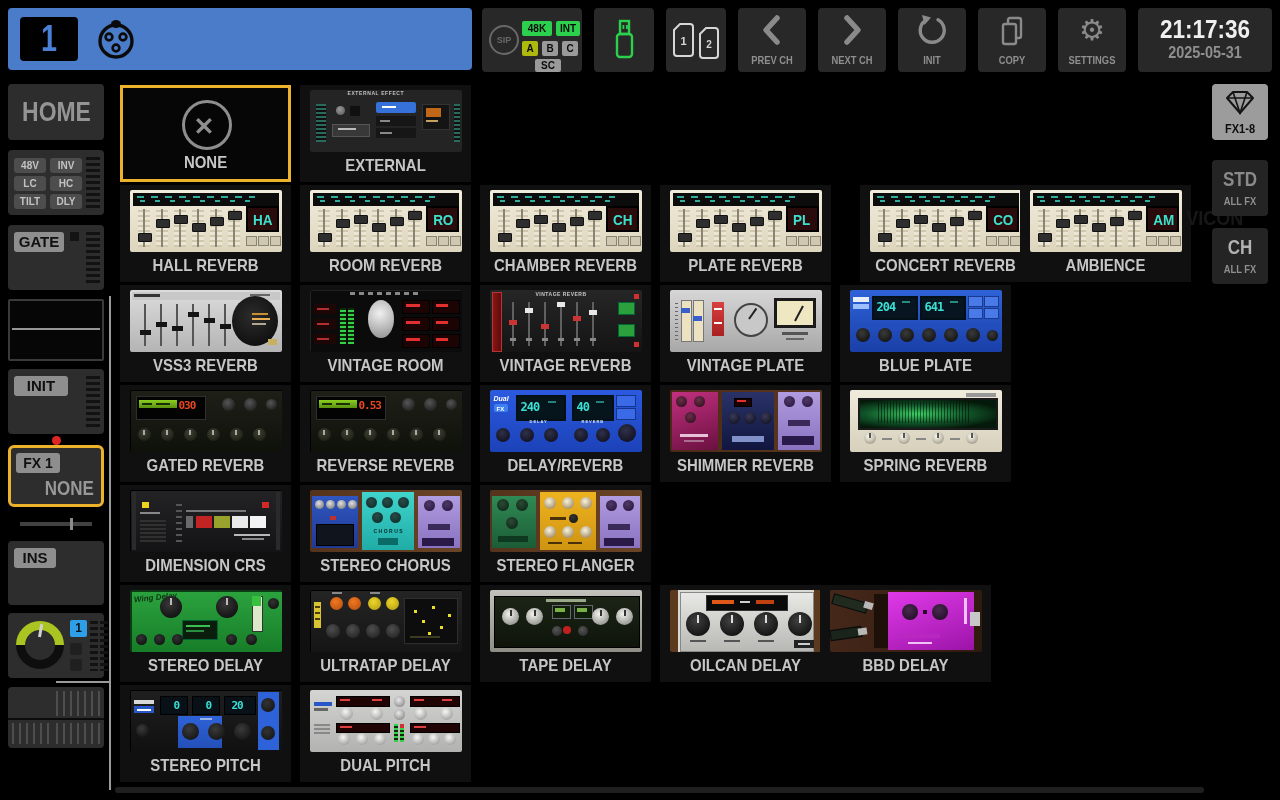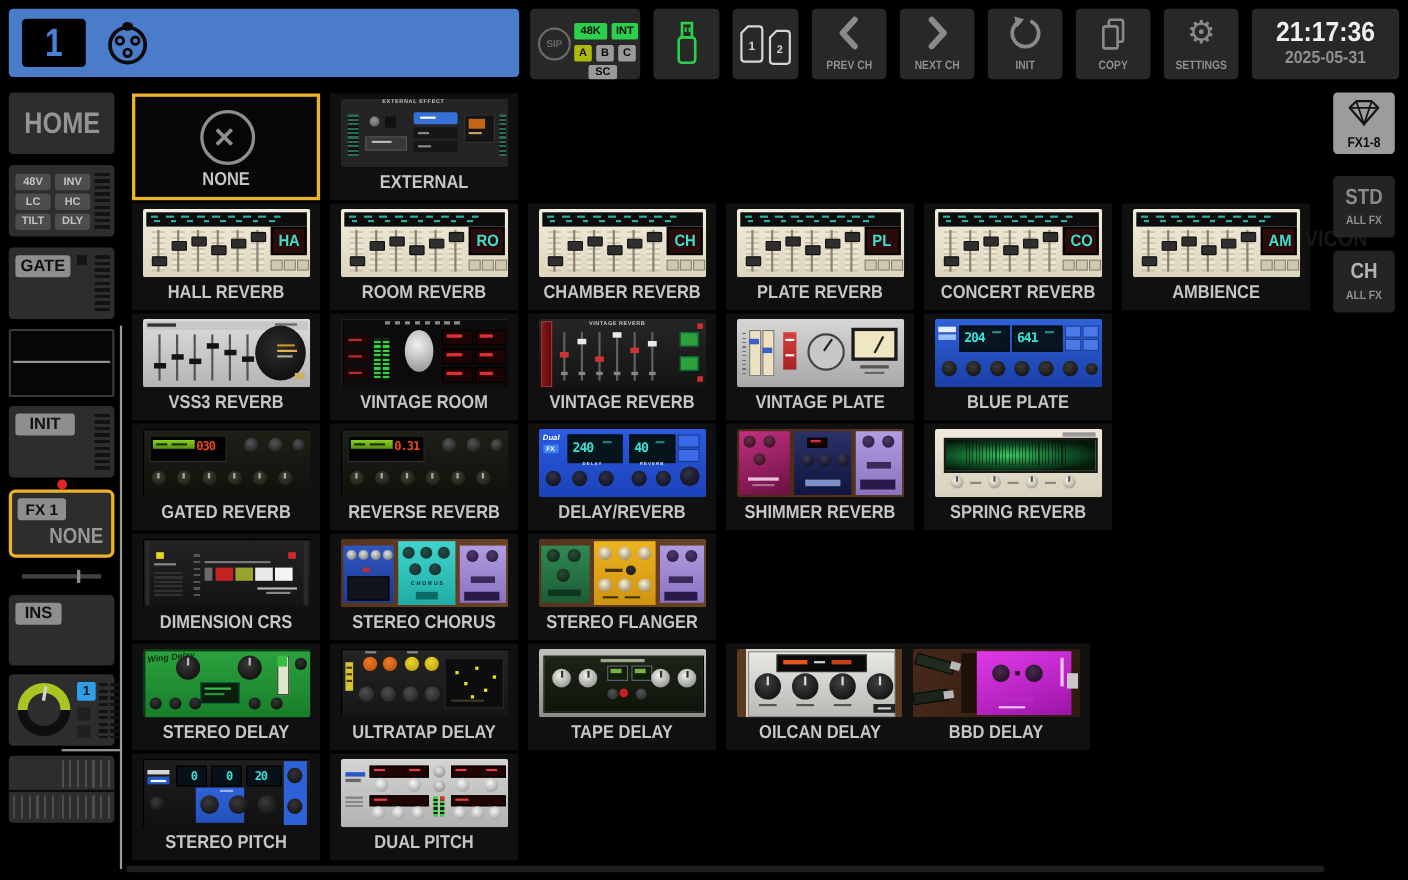--- a/index.html
+++ b/index.html
@@ -413,21 +413,21 @@
           <i style="left:98px;top:21px;width:12px;height:7px;background:#2e2e2e;border:1px solid #111;border-radius:1px;"></i>
           <i style="left:116px;top:16px;width:33px;height:26px;background:#000;"></i>
           <i style="left:118px;top:18px;width:29px;height:22px;background:#2a0b0b;"></i>
           <b style="left:122px;top:22px;font-size:15px;color:#3ce0cc;transform:scaleX(.9);">PL</b>
           <i style="left:116px;top:46px;width:9px;height:8px;background:#cfc7b0;border:1px solid #8a8272;"></i>
           <i style="left:128px;top:46px;width:9px;height:8px;background:#cfc7b0;border:1px solid #8a8272;"></i>
           <i style="left:140px;top:46px;width:9px;height:8px;background:#cfc7b0;border:1px solid #8a8272;"></i>
         </div>
         <div class="tlabel">PLATE REVERB</div>
       </div>
-      <div class="tile" style="left: 840px; top: 185px;">
+      <div class="tile" style="left: 860px; top: 185px;">
         <div class="thumb">
           <i style="left:0px;top:0px;width:152px;height:62px;background:linear-gradient(180deg,#f2ecdc,#ddd5bd);"></i>
           <i style="left:3px;top:3px;width:146px;height:13px;background:#0c0c0c;"></i>
           <i style="left:7px;top:6px;width:118px;height:2px;background:repeating-linear-gradient(90deg,#2fae9e 0 7px,rgba(0,0,0,0) 7px 14px);"></i>
           <i style="left:10px;top:10px;width:112px;height:2px;background:repeating-linear-gradient(90deg,#2fae9e 0 5px,rgba(0,0,0,0) 5px 15px);"></i>
           <i style="left:8px;top:19px;width:12px;height:38px;background:repeating-linear-gradient(0deg,#cfc7ae 0 2px,#ece5d2 2px 5px);"></i>
           <i style="left:13px;top:19px;width:2px;height:38px;background:#8a8272;"></i>
           <i style="left:8px;top:43px;width:12px;height:7px;background:#2e2e2e;border:1px solid #111;border-radius:1px;"></i>
           <i style="left:26px;top:19px;width:12px;height:38px;background:repeating-linear-gradient(0deg,#cfc7ae 0 2px,#ece5d2 2px 5px);"></i>
           <i style="left:31px;top:19px;width:2px;height:38px;background:#8a8272;"></i>
@@ -642,21 +642,21 @@
         </div>
         <div class="tlabel">GATED REVERB</div>
       </div>
       <div class="tile" style="left: 300px; top: 385px;">
         <div class="thumb">
           <i style="left:0px;top:0px;width:152px;height:62px;background:linear-gradient(180deg,#1e2018,#0e100a);border:1px solid #000;"></i>
           <i style="left:6px;top:6px;width:68px;height:22px;background:#030303;border:1px solid #2e2e2e;"></i>
           <i style="left:9px;top:10px;width:38px;height:8px;background:linear-gradient(180deg,#8ad020,#5a9010);"></i>
           <i style="left:12px;top:13px;width:10px;height:2px;background:#1a3004;"></i>
           <i style="left:26px;top:13px;width:14px;height:2px;background:#1a3004;"></i>
-          <b style="left:49px;top:10px;font-size:11px;color:#e84820;font-family:'DejaVu Sans Mono',monospace;letter-spacing:-1px;">0.31</b>
+          <b style="left:49px;top:10px;font-size:11px;color:#e84820;font-family:'DejaVu Sans Mono',monospace;letter-spacing:-1px;">0.53</b>
           <i style="left:92px;top:8px;width:13px;height:13px;background:radial-gradient(circle at 42% 36%, #555, #111);border-radius:50%;"></i>
           <i style="left:114px;top:8px;width:13px;height:13px;background:radial-gradient(circle at 42% 36%, #555, #111);border-radius:50%;"></i>
           <i style="left:136px;top:9px;width:11px;height:11px;background:radial-gradient(circle at 42% 36%, #555, #111);border-radius:50%;"></i>
           <i style="left:8px;top:38px;width:13px;height:13px;background:radial-gradient(circle at 42% 36%, #3d4030, #15170f);border-radius:50%;"></i>
           <i style="left:13px;top:40px;width:2px;height:5px;background:#aaa;"></i>
           <i style="left:31px;top:38px;width:13px;height:13px;background:radial-gradient(circle at 42% 36%, #3d4030, #15170f);border-radius:50%;"></i>
           <i style="left:36px;top:40px;width:2px;height:5px;background:#aaa;"></i>
           <i style="left:54px;top:38px;width:13px;height:13px;background:radial-gradient(circle at 42% 36%, #3d4030, #15170f);border-radius:50%;"></i>
           <i style="left:59px;top:40px;width:2px;height:5px;background:#aaa;"></i>
           <i style="left:77px;top:38px;width:13px;height:13px;background:radial-gradient(circle at 42% 36%, #3d4030, #15170f);border-radius:50%;"></i>

